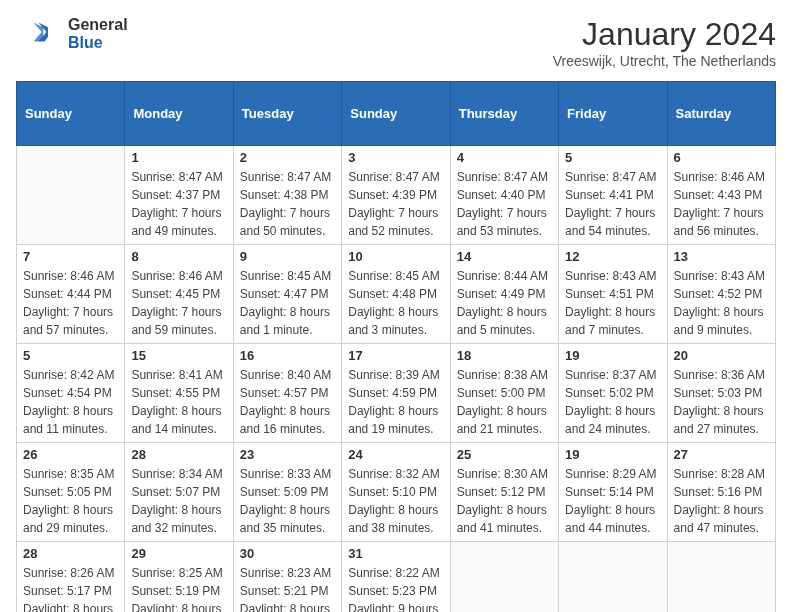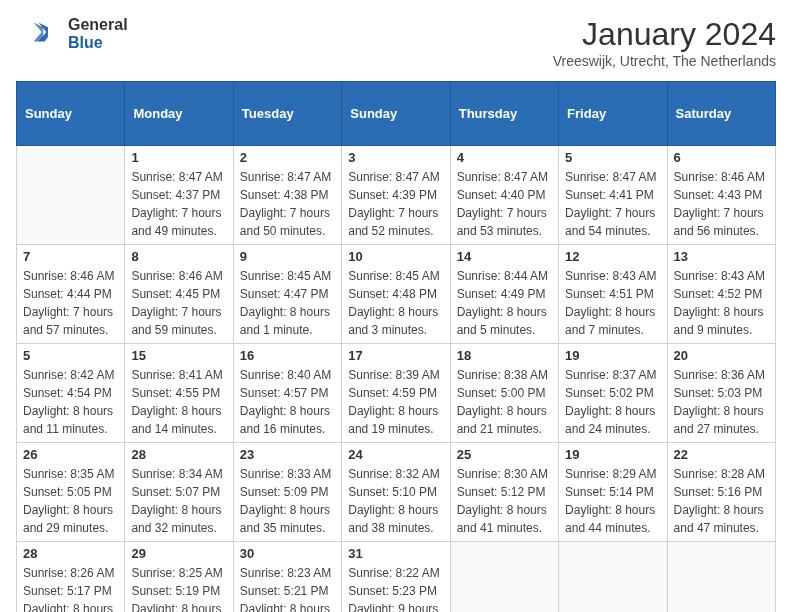--- a/index.html
+++ b/index.html
@@ -233,21 +233,21 @@
         </td>
         <td>
           <div class="day-number">25</div>
           <div class="day-info">Sunrise: 8:30 AM<br>Sunset: 5:12 PM<br>Daylight: 8 hours<br>and 41 minutes.</div>
         </td>
         <td>
           <div class="day-number">19</div>
           <div class="day-info">Sunrise: 8:29 AM<br>Sunset: 5:14 PM<br>Daylight: 8 hours<br>and 44 minutes.</div>
         </td>
         <td>
-          <div class="day-number">22</div>
+          <div class="day-number">27</div>
           <div class="day-info">Sunrise: 8:28 AM<br>Sunset: 5:16 PM<br>Daylight: 8 hours<br>and 47 minutes.</div>
         </td>
       </tr>
       <tr class="week-row">
         <td>
           <div class="day-number">28</div>
           <div class="day-info">Sunrise: 8:26 AM<br>Sunset: 5:17 PM<br>Daylight: 8 hours<br>and 51 minutes.</div>
         </td>
         <td>
           <div class="day-number">29</div>

